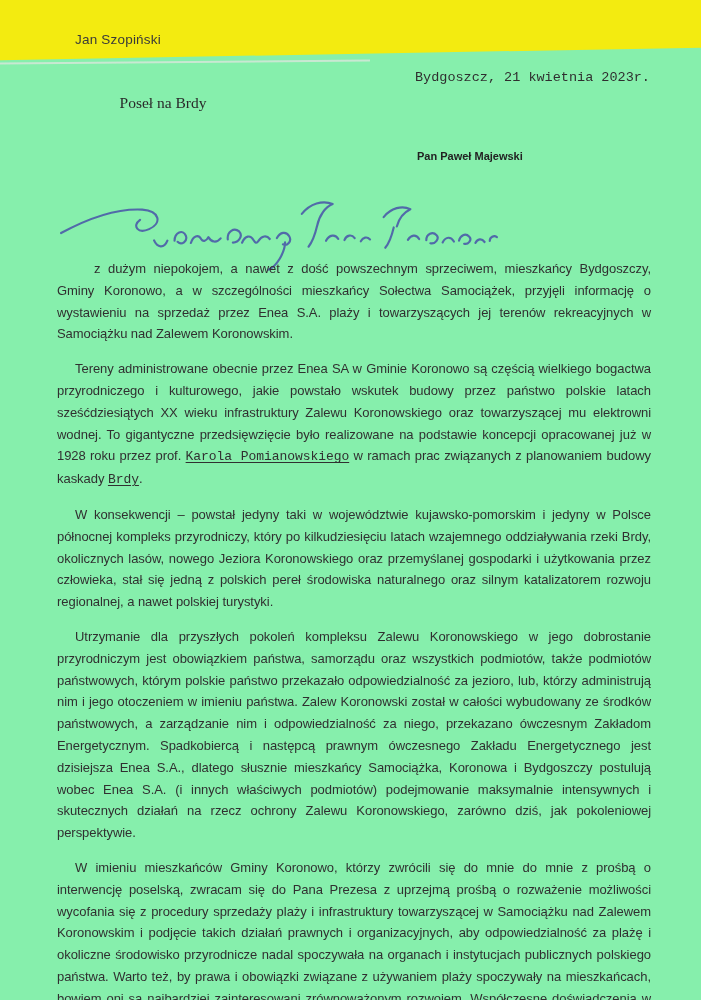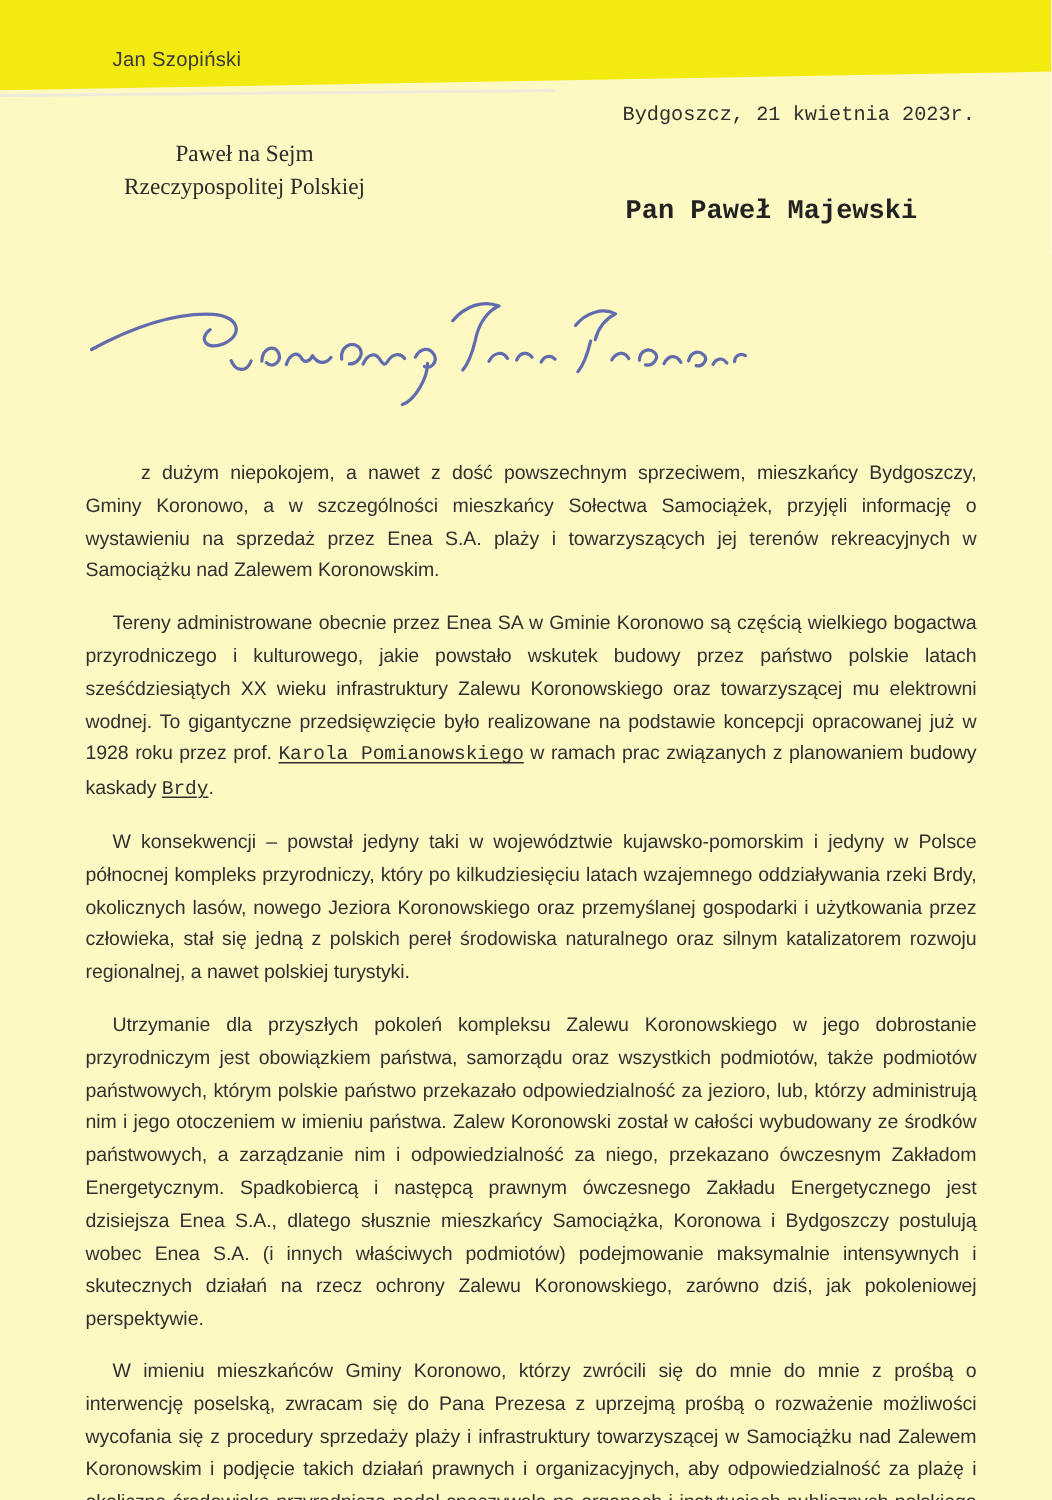--- a/index.html
+++ b/index.html
@@ -1,20 +1,20 @@
 <!DOCTYPE html>
 <html><head>
 <meta charset="utf-8">
 <style>
   html,body{margin:0;padding:0;}
   body{
     width:701px;height:1000px;position:relative;background:#ffffff;
     font-family:"Liberation Sans",sans-serif;color:#2e2e2e;overflow:hidden;
   }
-  .page{position:absolute;inset:0;background:#fef9c3;}
+  .page{position:absolute;inset:0;background:#86efac;}
 
   
   .banner{
     position:absolute;top:0;left:0;width:701px;height:62px;
     clip-path:polygon(0 0,100% 0,100% 77%,0 97%);
   }
   .banner-name{
     position:absolute;left:75px;top:32px;font-size:13.5px;color:#3a3a3a;
     letter-spacing:.2px;
   }
@@ -23,53 +23,52 @@
     transform:rotate(-.5deg);opacity:.7;
   }
 
   .date-line{position:absolute;left:415px;top:70px;font-size:13.5px;color:#2f2f2f;font-family:Liberation Mono, monospace;}
 
   .sender{
     position:absolute;left:48px;top:92px;width:230px;text-align:center;
     font-family:"Liberation Serif",serif;font-size:15.5px;line-height:22px;color:#2a2a2a;
   }
   .recipient{
-    position:absolute;left:417px;top:132px;font-size:18px;line-height:18px;
-    font-weight:bold;color:#222;font-family:Liberation Mono, monospace;
+    position:absolute;left:417px;top:147px;font-size:11px;line-height:18px;
+    font-weight:bold;color:#222;
   }
 
   .handwriting{
     position:absolute;left:58px;top:194px;width:440px;height:80px;
     transform:rotate(.8deg);pointer-events:none;
   }
   .handwriting path{fill:none;stroke:#4a58a8;stroke-width:2.1;stroke-linecap:round;stroke-linejoin:round;opacity:.88;}
 
   .body-text{
     position:absolute;left:57px;top:258px;width:594px;
     font-size:13px;line-height:21.8px;letter-spacing:-0.05px;
     text-align:justify;color:#303030;
   }
   .body-text p{margin:0 0 13px 0;text-indent:18px;}
-  .body-text p.first{text-indent:37px;margin-top:46px;}
+  .body-text p.first{text-indent:37px;}
   .u{text-decoration:underline;text-underline-offset:2px;font-family:Liberation Mono, monospace;}
 </style>
 </head>
 <body>
 
 <div class="page">
 
   <div class="banner" style="background: rgb(243, 235, 16);"></div>
   <div class="crease"></div>
   <div class="banner-name">Jan Szopiński</div>
 
   <div class="date-line">Bydgoszcz, 21 kwietnia 2023r.</div>
 
   <div class="sender">
-    <div>Paweł na Sejm</div>
-    <div>Rzeczypospolitej Polskiej</div>
+    <div>Poseł na Brdy</div>
   </div>
 
   <div class="recipient">
     <div>Pan Paweł Majewski</div>
   </div>
 
   <svg class="handwriting" viewBox="0 0 430 72" aria-hidden="true">
     <path d="M3 38 C28 24 56 13 82 14 C99 15 102 27 89 33 C78 38 72 30 80 24
              M94 44 c3 7 10 8 13 0
              M114 44 c0 -8 8 -12 11 -5 c2 5 -4 10 -8 6

